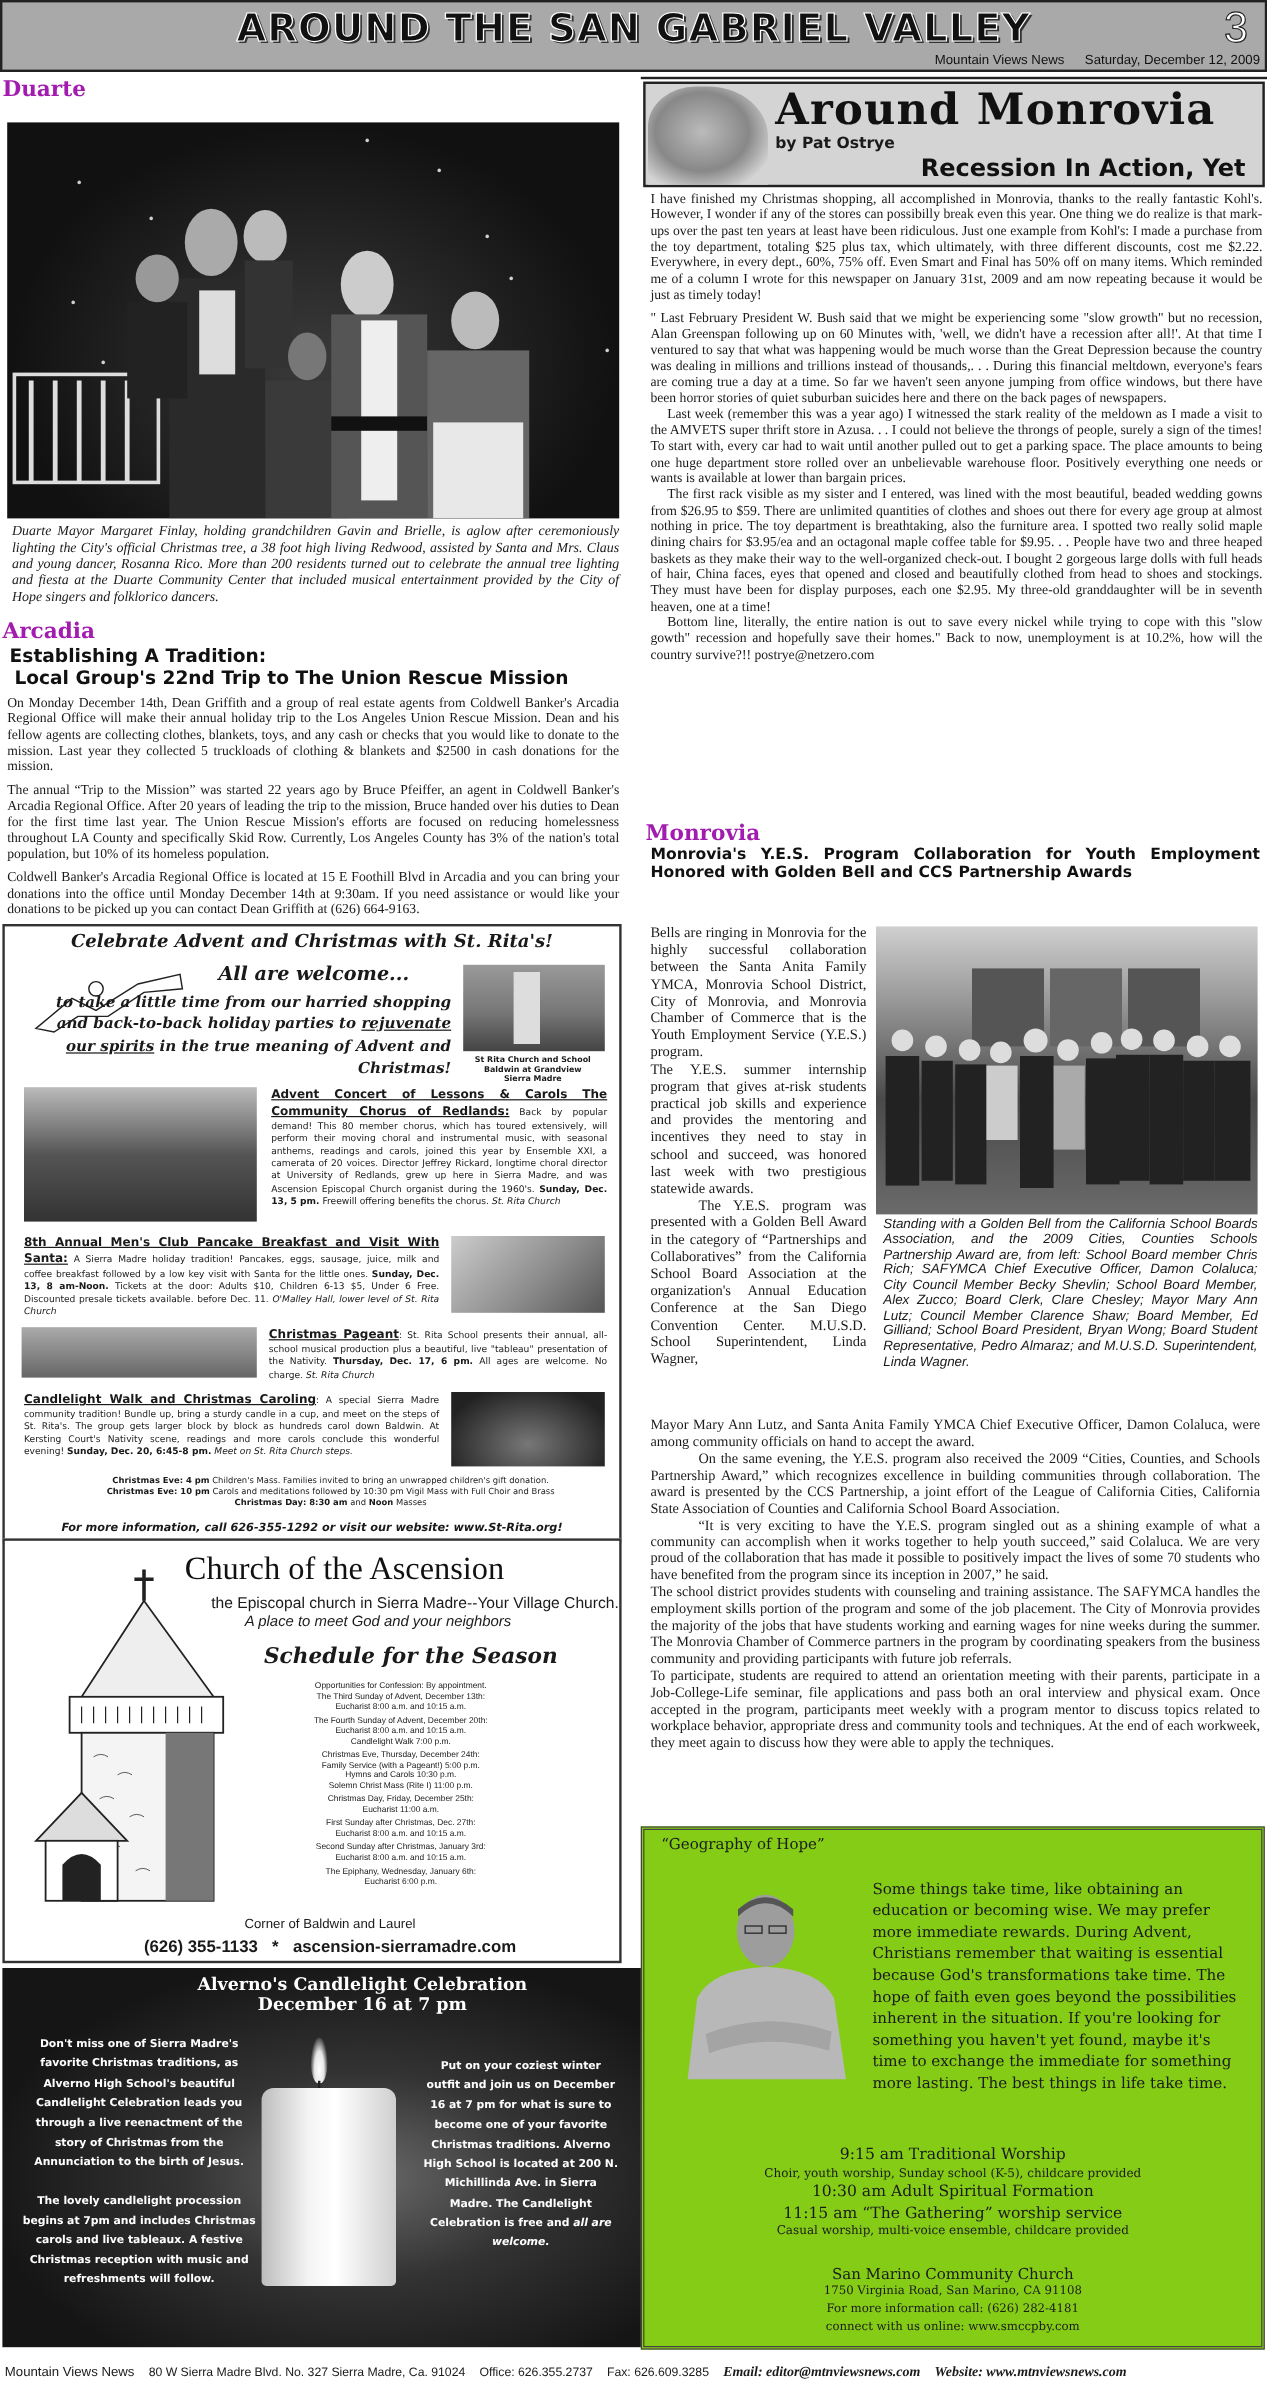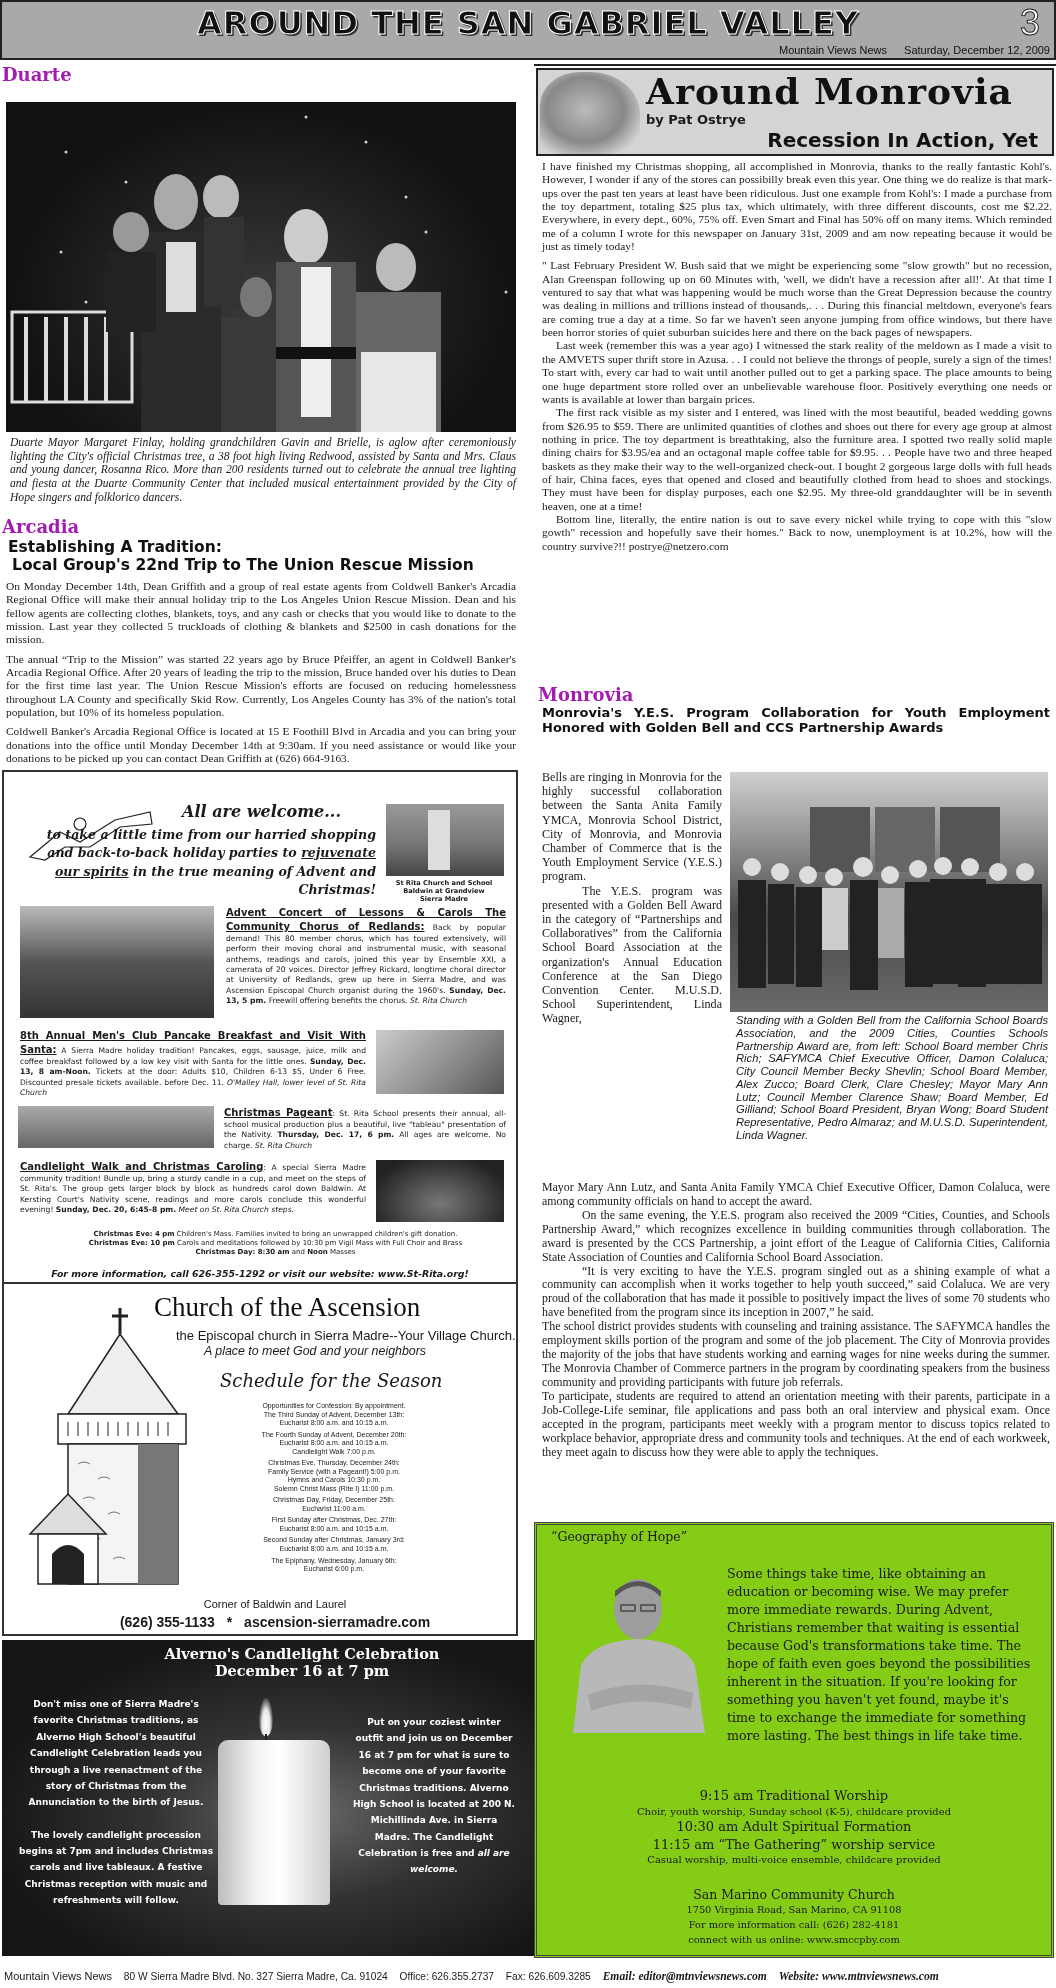--- a/index.html
+++ b/index.html
@@ -45,21 +45,21 @@
   .rita .evt b { font-weight: bold; }
   .rita .evt i { font-style: italic; }
   .rita .footer-lines { position: absolute; left: 0; right: 0; text-align: center; font-family: "DejaVu Sans", sans-serif; font-size: 7px; line-height: 1.3; margin-left: 31px; }
   .rita .footer-lines b { font-weight: bold; }
   .rita .moreinfo { position: absolute; left: 0; right: 0; text-align: center; font-family: "DejaVu Sans", sans-serif; font-style: italic; font-weight: bold; font-size: 9.4px; }
 
   
   .asc .a-title { position: absolute; left: 150px; top: 8px; font-family: "Liberation Serif", serif; font-size: 27px; color: #111; }
   .asc .a-sub { position: absolute; left: 172px; top: 44px; font-family: "Liberation Sans", sans-serif; font-size: 13px; }
   .asc .a-tag { position: absolute; left: 200px; top: 60px; font-family: "Liberation Sans", sans-serif; font-style: italic; font-size: 12.4px; }
-  .asc .a-sched { position: absolute; left: 216px; top: 86px; font-family: "DejaVu Serif", serif; font-style: italic; font-size: 18px; }
+  .asc .a-sched { position: absolute; left: 216px; top: 86px; font-family: "DejaVu Serif", serif; font-style: italic; font-size: 18px; font-weight: bold; }
   .asc .a-list { position: absolute; left: 238px; top: 118px; width: 184px; text-align: center; font-family: "Liberation Sans", sans-serif; font-size: 7px; line-height: 1.22; }
   .asc .a-list div.grp { margin-bottom: 3px; }
   .asc .a-corner { position: absolute; left: 0; right: 0; top: 314px; text-align: center; font-family: "Liberation Sans", sans-serif; font-size: 11px; padding-left: 30px; }
   .asc .a-phone { position: absolute; left: 0; right: 0; top: 330px; text-align: center; font-family: "Liberation Sans", sans-serif; font-weight: bold; font-size: 14px; padding-left: 30px; }
   .asc .tower { position: absolute; left: 24px; top: 20px; width: 170px; height: 290px; }
 
   
   .alverno { position: absolute; left: 2px; top: 1640px; width: 600px; height: 316px; background: radial-gradient(ellipse at 50% 55%, #6a6a6a 0%, #333 35%, #151515 75%); overflow: hidden; }
   .alverno .al-title { position: absolute; left: 0; right: 0; top: 6px; text-align: center; color: #fff; font-family: "DejaVu Serif", serif; font-weight: bold; font-size: 14.5px; line-height: 1.15; }
   .alverno .al-col { position: absolute; color: #fff; text-align: center; font-family: "DejaVu Sans", sans-serif; font-weight: bold; font-size: 9px; line-height: 1.82; }
@@ -144,20 +144,21 @@
 <div class="section-label" style="left:2px; top:516px;">Arcadia</div>
 <div class="headline-sans" style="left:8px; top:538px; font-size:15.5px;">Establishing A Tradition:</div>
 <div class="headline-sans" style="left:12px; top:556px; font-size:15.5px;">Local Group's 22nd Trip to The Union Rescue Mission</div>
 <div class="body-text" style="left:6px; top:580px; width:510px;">
   <p>On Monday December 14th, Dean Griffith and a group of real estate agents from Coldwell Banker's Arcadia Regional Office will make their annual holiday trip to the Los Angeles Union Rescue Mission. Dean and his fellow agents are collecting clothes, blankets, toys, and any cash or checks that you would like to donate to the mission.  Last year they collected 5 truckloads of clothing &amp; blankets and $2500 in cash donations for the mission.</p>
   <p>The annual “Trip to the Mission” was started 22 years ago by Bruce Pfeiffer, an agent in Coldwell Banker's Arcadia Regional Office.  After 20 years of leading the trip to the mission, Bruce handed over his duties to Dean for the first time last year.  The Union Rescue Mission's efforts are focused on reducing homelessness throughout LA County and specifically Skid Row.  Currently, Los Angeles County has 3% of the nation's total population, but 10% of its homeless population.</p>
   <p>Coldwell Banker's Arcadia Regional Office is located at 15 E Foothill Blvd in Arcadia and you can bring your donations into the office until Monday December 14th at 9:30am.  If you need assistance or would like your donations to be picked up you can contact Dean Griffith at (626) 664-9163.</p>
 </div>
 
 <div class="ad-box rita" style="left:2px; top:770px; width:516px; height:516px;">
+  <div class="r-title">Celebrate Advent and Christmas with St. Rita's!</div>
   <svg style="position:absolute; left:16px; top:30px;" width="140" height="62">
     <path d="M10 55 L40 30 L60 40 L95 18 L130 10 L132 22 L100 25 L70 45 L45 45 L25 58 Z" fill="none" stroke="#222" stroke-width="1.2"></path>
     <circle cx="60" cy="22" r="6" fill="none" stroke="#222" stroke-width="1.2"></circle>
   </svg>
   <div class="welcome">All are welcome...</div>
   <div class="intro"><span>to take a little time from our harried shopping and back-to-back holiday parties to </span><u>rejuvenate our spirits</u><span> in the true meaning of Advent and Christmas!</span></div>
   <div class="r-img" style="left:382px; top:32px; width:118px; height:72px; background: linear-gradient(180deg,#999 0%,#777 55%,#444 100%);">
     <div style="position:absolute; left:42px; top:6px; width:22px; height:60px; background:#ddd;"></div>
   </div>
   <div class="church-cap">
@@ -294,20 +295,21 @@
   <p class="tight indent">Last week (remember this was a year ago) I witnessed the stark reality of the meldown as I made a visit to the AMVETS super thrift store in Azusa. . . I could not believe the throngs of people, surely a sign of the times!  To start with, every car had to wait until another pulled out to get a parking space.  The place amounts to being one huge department store rolled over an unbelievable warehouse floor.  Positively everything one needs or wants is available at lower than bargain prices.</p>
   <p class="tight indent">The first rack visible as my sister and I entered, was lined with the most beautiful, beaded wedding gowns from $26.95 to $59.  There are unlimited quantities of clothes and shoes out there for every age group at almost nothing in price.  The toy department is breathtaking, also the furniture area.  I spotted two really solid maple dining chairs for $3.95/ea and an octagonal maple coffee table for $9.95. . . People have two and three heaped baskets as they make their way to the well-organized check-out.  I bought 2 gorgeous large dolls with full heads of hair, China faces, eyes that opened and closed and beautifully clothed from head to shoes and stockings.  They must have been for display purposes, each one $2.95.  My three-old granddaughter will be in seventh heaven, one at a time!</p>
   <p class="tight indent">Bottom line, literally, the entire nation is out to save every nickel while trying to cope with this "slow gowth" recession and hopefully save their homes."  Back to now, unemployment is at 10.2%, how will the country survive?!!   postrye@netzero.com</p>
 </div>
 
 <div class="section-label" style="left:538px; top:684px;">Monrovia</div>
 <div class="headline-sans" style="left:542px; top:706px; width:508px; font-size:13px; line-height:1.15; text-align:justify;">Monrovia's Y.E.S. Program Collaboration for Youth Employment Honored with Golden Bell and CCS Partnership Awards</div>
 
 <div class="body-text" style="left:542px; top:770px; width:180px; font-size:12.1px; line-height:1.175;">
   <p class="tight">Bells are ringing in Monrovia for the highly successful collaboration between the Santa Anita Family YMCA, Monrovia School District, City of Monrovia, and Monrovia Chamber of Commerce that is the Youth Employment Service (Y.E.S.) program.</p>
+  <p class="tight">The Y.E.S. summer internship program that gives at-risk students practical job skills and experience and provides the mentoring and incentives they need to stay in school and succeed, was honored last week with two prestigious statewide awards.</p>
   <p class="tight bigindent">The Y.E.S. program was presented with a Golden Bell Award in the category of “Partnerships and Collaboratives” from the California School Board Association at the organization's Annual Education Conference at the San Diego Convention Center. M.U.S.D. School Superintendent, Linda Wagner,</p>
 </div>
 
 <div class="photo" style="left:730px; top:772px; width:318px; height:240px; background: linear-gradient(180deg,#cfcfcf 0%,#9a9a9a 25%,#4a4a4a 60%,#6a6a6a 100%);">
   <svg width="318" height="240">
     <rect x="80" y="35" width="60" height="65" fill="#555"></rect>
       <rect x="145" y="35" width="60" height="65" fill="#666"></rect>
       <rect x="210" y="35" width="60" height="65" fill="#555"></rect>
     <g fill="#ddd">
         <circle cx="22" cy="95" r="9"></circle>

